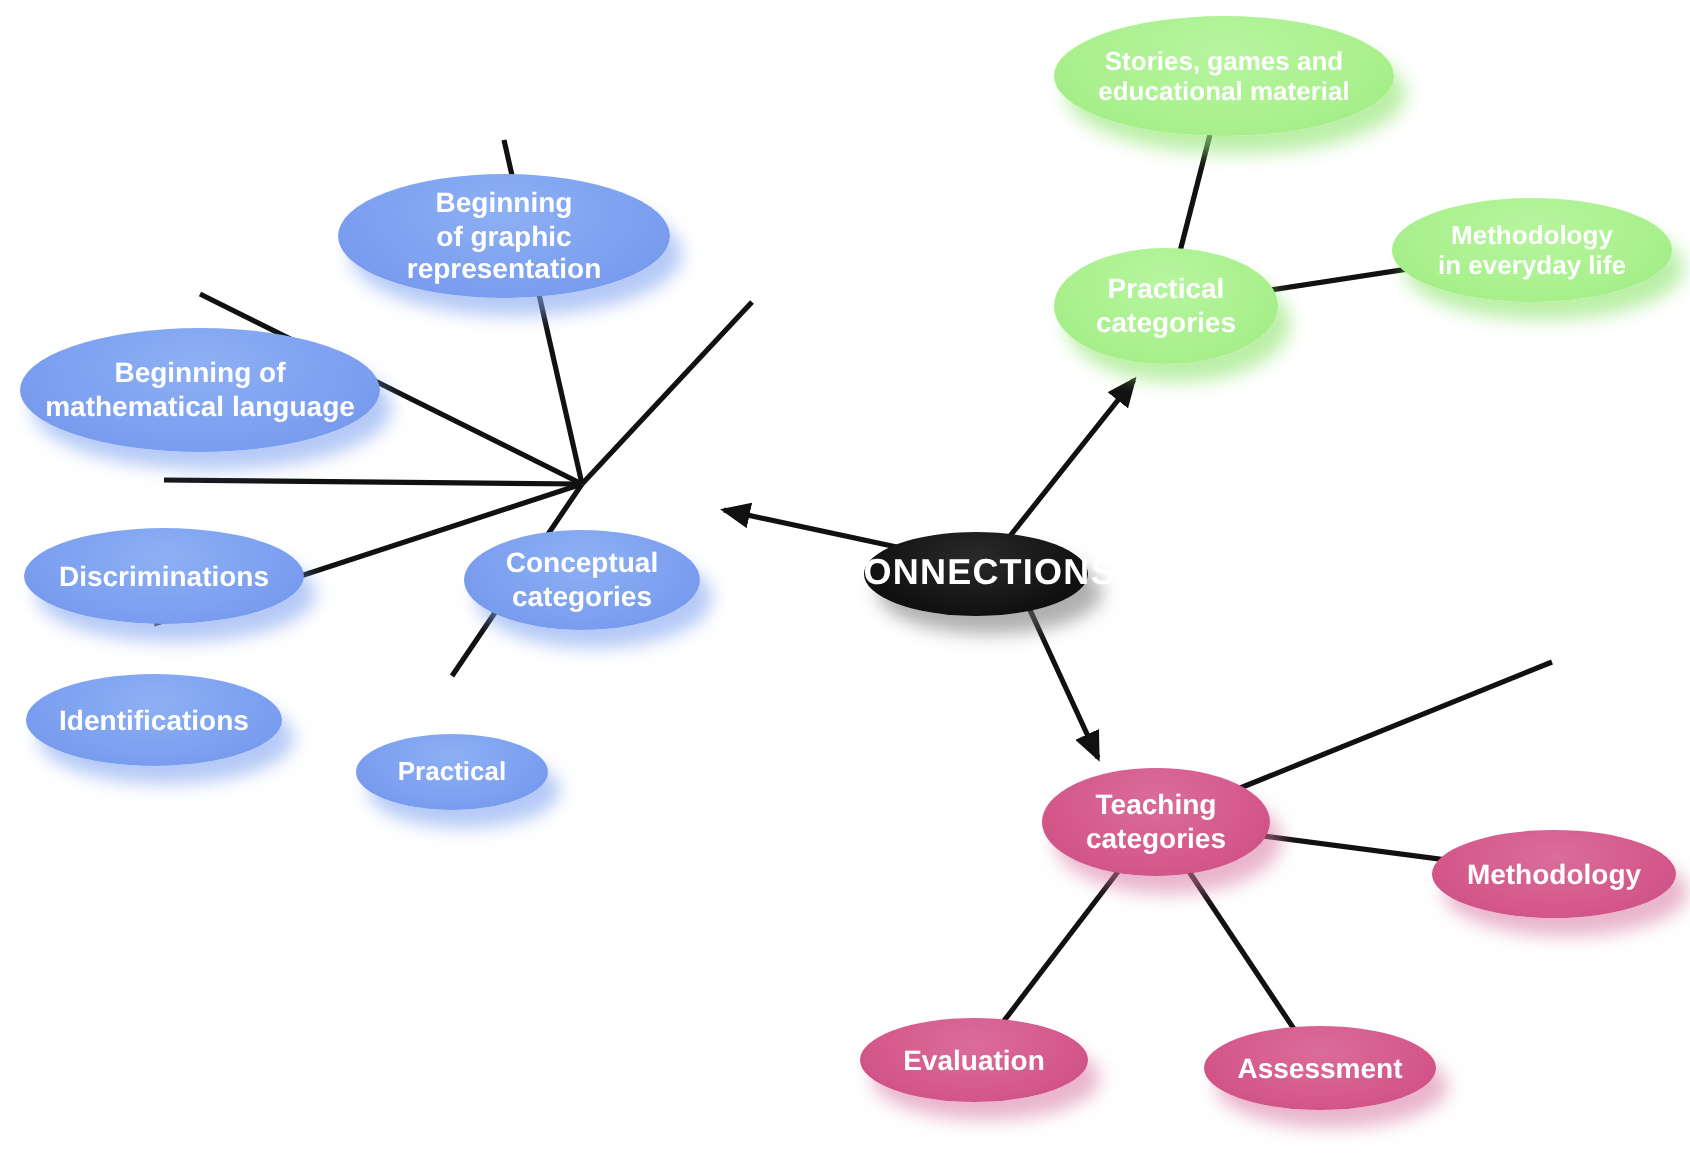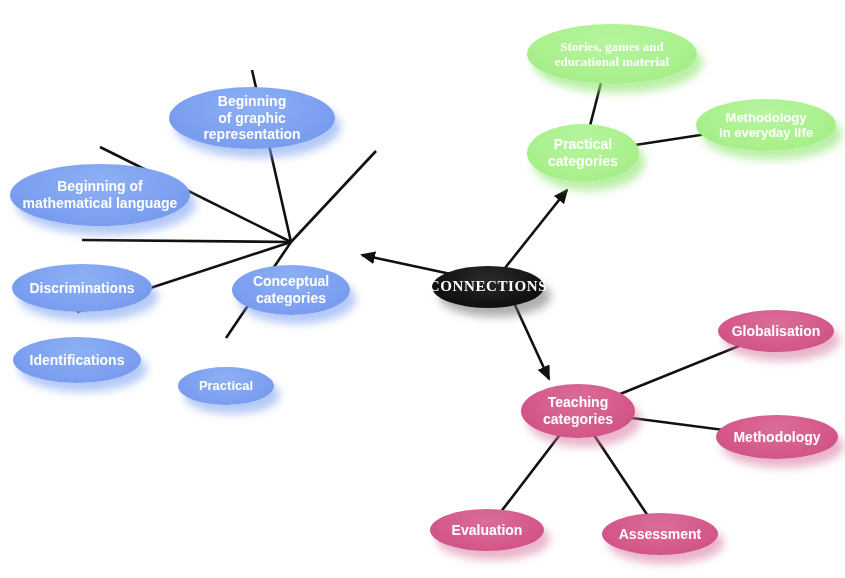--- a/index.html
+++ b/index.html
@@ -25,21 +25,21 @@
   .c-pink{
     background:radial-gradient(ellipse at 50% 30%, #da6d99 0%, #d4578a 65%, #c94c80 100%);
     box-shadow:6px 9px 9px rgba(215,120,160,0.55);
   }
   .c-black{
     background:radial-gradient(ellipse at 50% 30%, #2a2a2a 0%, #101010 70%);
     box-shadow:7px 9px 9px rgba(110,110,110,0.55);
   }
   .fs13{font-size:13px;}
   .fs14{font-size:14px;}
-  .center-label{font-size:15px;letter-spacing:0.6px;font-family:Liberation Serif, serif;}
+  .center-label{font-size:18px;letter-spacing:0.6px;}
 </style>
 </head>
 <body>
 
 <div id="canvas">
 
   <svg id="wires" viewBox="0 0 845 578">
     <defs>
       <marker id="arrow" markerUnits="userSpaceOnUse" markerWidth="15" markerHeight="13" refX="13" refY="6.5" orient="auto">
         <path d="M0,0 L15,6.5 L0,13 z" fill="#111111"></path>
@@ -113,46 +113,41 @@
   </div>
 
 
   <div class="node c-green fs14" style="left:527px;top:124px;width:112px;height:58px;">
     <div class="lbl">
       <span>Practical</span>
       <span>categories</span>
     </div>
   </div>
 
-  <div class="node c-green fs13" style="left:527px;top:24px;width:170px;height:60px;font-family:Liberation Serif, serif;">
+  <div class="node c-green fs13" style="left:527px;top:8px;width:170px;height:60px;">
     <div class="lbl">
       <span>Stories, games and</span>
       <span>educational material</span>
     </div>
   </div>
 
   <div class="node c-green fs13" style="left:696px;top:99px;width:140px;height:52px;">
     <div class="lbl">
       <span>Methodology</span>
       <span>in everyday life</span>
     </div>
   </div>
 
   <div class="node c-pink fs14" style="left:521px;top:384px;width:114px;height:54px;">
     <div class="lbl">
       <span>Teaching</span>
       <span>categories</span>
     </div>
   </div>
 
-  <div class="node c-pink fs14" style="left:718px;top:310px;width:116px;height:42px;">
-    <div class="lbl">
-      <span>Globalisation</span>
-    </div>
-  </div>
 
   <div class="node c-pink fs14" style="left:716px;top:415px;width:122px;height:44px;">
     <div class="lbl">
       <span>Methodology</span>
     </div>
   </div>
 
   <div class="node c-pink fs14" style="left:430px;top:509px;width:114px;height:42px;">
     <div class="lbl">
       <span>Evaluation</span>

